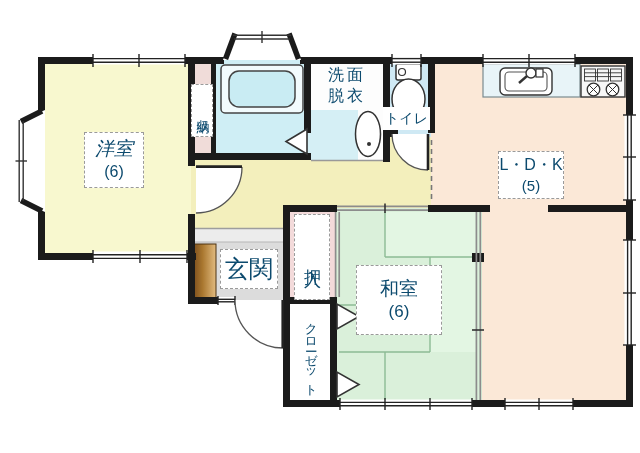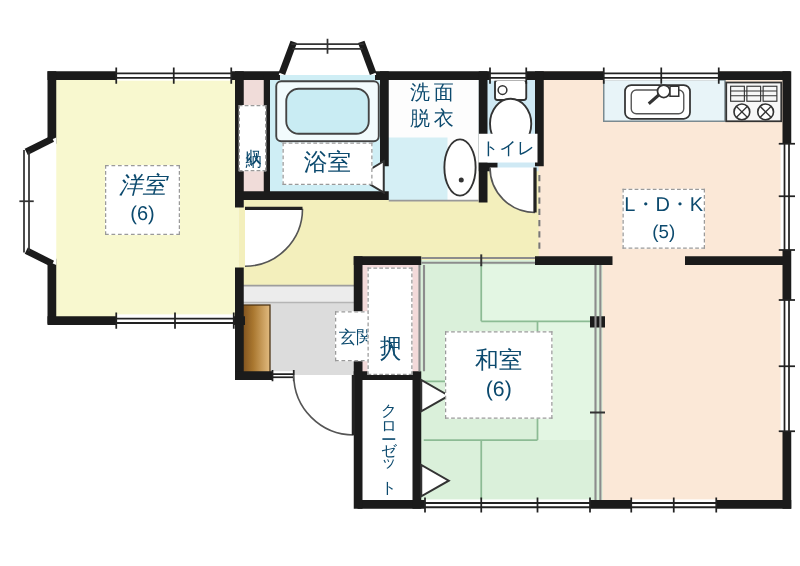--- a/index.html
+++ b/index.html
@@ -294,39 +294,36 @@
 
 <div class="lbl box" style="left:84px;top:132px;width:60px;height:56px;">
   <span class="nm" style="font-size:19px;font-style:italic;">洋室</span>
   <span class="nm" style="font-size:16px;">(6)</span>
 </div>
 
 <div class="lbl box vert" style="left:191px;top:84px;width:22px;height:53px;font-size:13px;">
   <span>収納</span>
 </div>
 
-<div class="lbl box" style="left:226px;top:114px;width:72px;height:34px;font-size:19px;">
-  <span>浴室</span>
-</div>
 
 <div class="lbl" style="left:310px;top:62px;width:74px;height:48px;font-size:16px;letter-spacing:3px;">
   <span class="nm">洗面</span>
   <span class="nm">脱衣</span>
 </div>
 
 <div class="lbl" style="left:383px;top:107px;width:47px;height:23px;font-size:14px;background:#fff;">
   <span>トイレ</span>
 </div>
 
 <div class="lbl box" style="left:498px;top:151px;width:66px;height:48px;">
   <span class="nm" style="font-size:16px;">L・D・K</span>
   <span class="nm" style="font-size:15px;">(5)</span>
 </div>
 
-<div class="lbl box" style="left:220px;top:249px;width:34px;height:40px;font-size:14px;margin-left:48px;">
+<div class="lbl box" style="left:220px;top:249px;width:58px;height:40px;font-size:24px;">
   <span>玄関</span>
 </div>
 
 <div class="lbl box vert" style="left:294px;top:214px;width:36px;height:86px;font-size:17px;">
   <span>押入</span>
 </div>
 
 <div class="lbl box" style="left:356px;top:265px;width:86px;height:70px;">
   <span class="nm" style="font-size:19px;">和室</span>
   <span class="nm" style="font-size:17px;">(6)</span>

